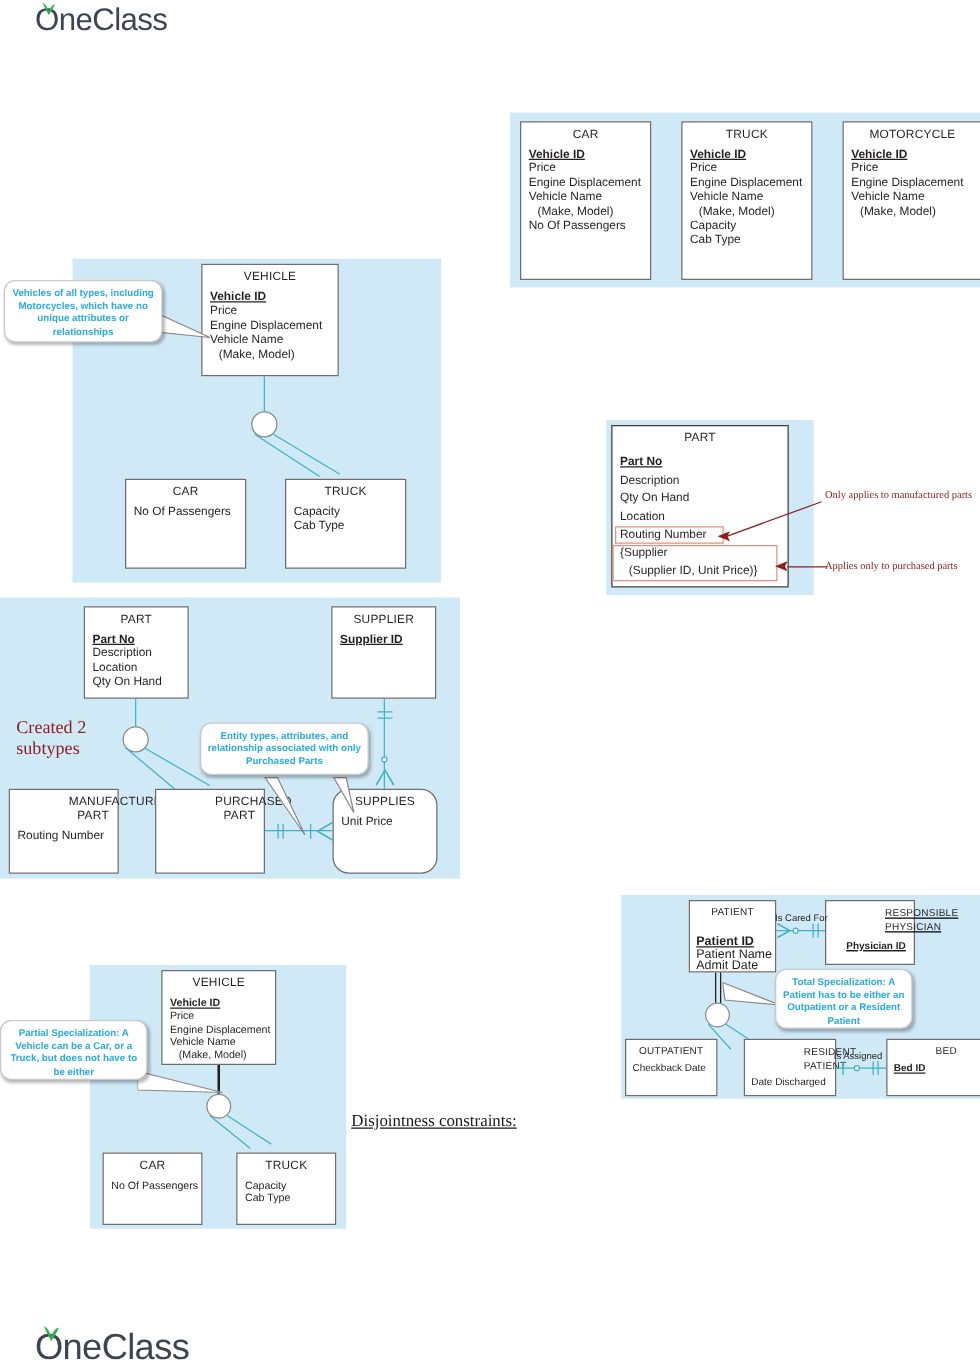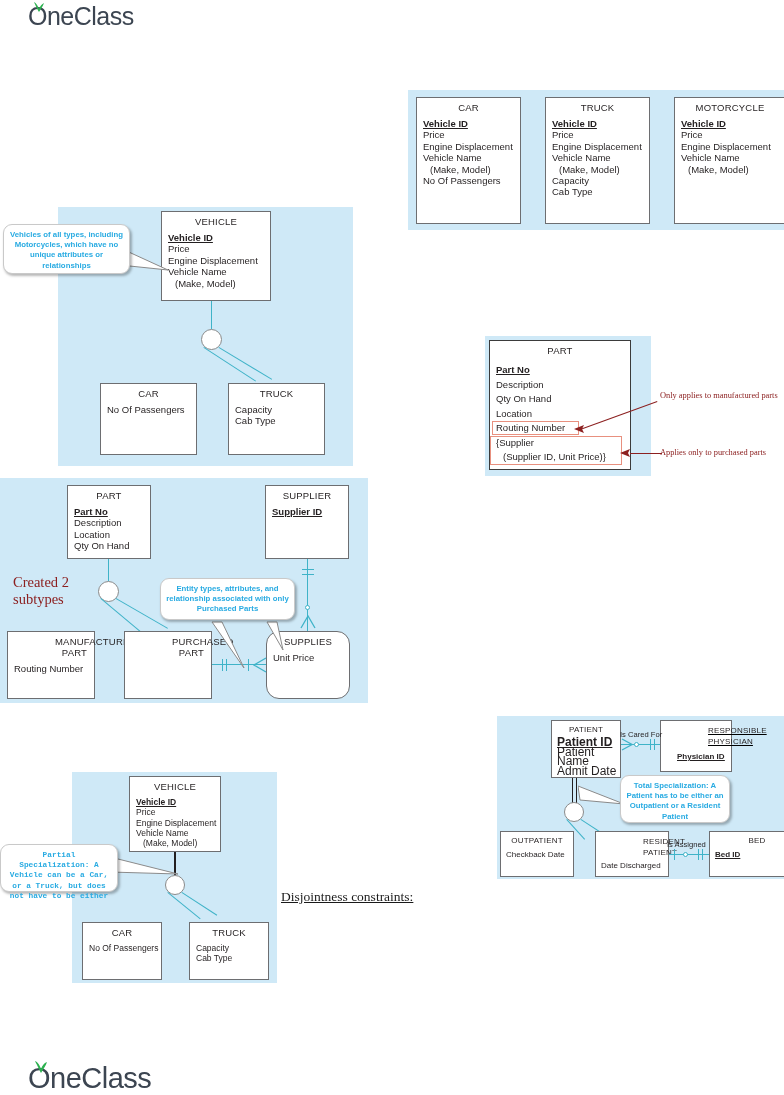--- a/index.html
+++ b/index.html
@@ -354,29 +354,29 @@
   <div class="etitle">TRUCK</div>
   <div class="eattrs" style="font-size:8.5px; line-height:10.3px;">
     <div>Capacity</div>
     <div>Cab Type</div>
   </div>
 </div>
 
 <svg class="callout-tail" style="left:110px; top:852px;" width="70" height="30" viewBox="0 0 70 30">
   <path d="M0 5 L68 22 L0 20 Z" fill="#ffffff" stroke="#8a8a8a" stroke-width="1"></path>
 </svg>
-<div class="callout" style="left:0px; top:844px; width:118px; height:48px;font-family:Liberation Mono, monospace;">Partial Specialization: A Vehicle can be a Car, or a Truck, but does not have to be either</div>
+<div class="callout" style="left:0px; top:816px; width:118px; height:48px;">Partial Specialization: A Vehicle can be a Car, or a Truck, but does not have to be either</div>
 
 <div class="heading-underline" style="left:281px; top:889px;">Disjointness constraints:</div>
 
 <div class="abs panel" style="left:497px; top:716px; width:287px; height:163px;"></div>
 
 <div class="ebox" style="left:551px; top:720px; width:70px; height:58px;">
   <div class="etitle" style="font-size:8px;">PATIENT</div>
-  <div class="eattrs" style="font-size:12px; line-height:9.6px; padding-top:4px; padding-left:5px;">
+  <div class="eattrs" style="font-size:10px; line-height:9.6px; padding-top:4px; padding-left:5px;margin-top:11px;">
     <div class="key">Patient ID</div>
     <div>Patient Name</div>
     <div>Admit Date</div>
   </div>
 </div>
 
 <div class="ebox" style="left:660px; top:720px; width:72px; height:52px;text-decoration:underline;">
   <div class="etitle two" style="font-size:8px;">
     <div>RESPONSIBLE</div>
     <div>PHYSICIAN</div>

